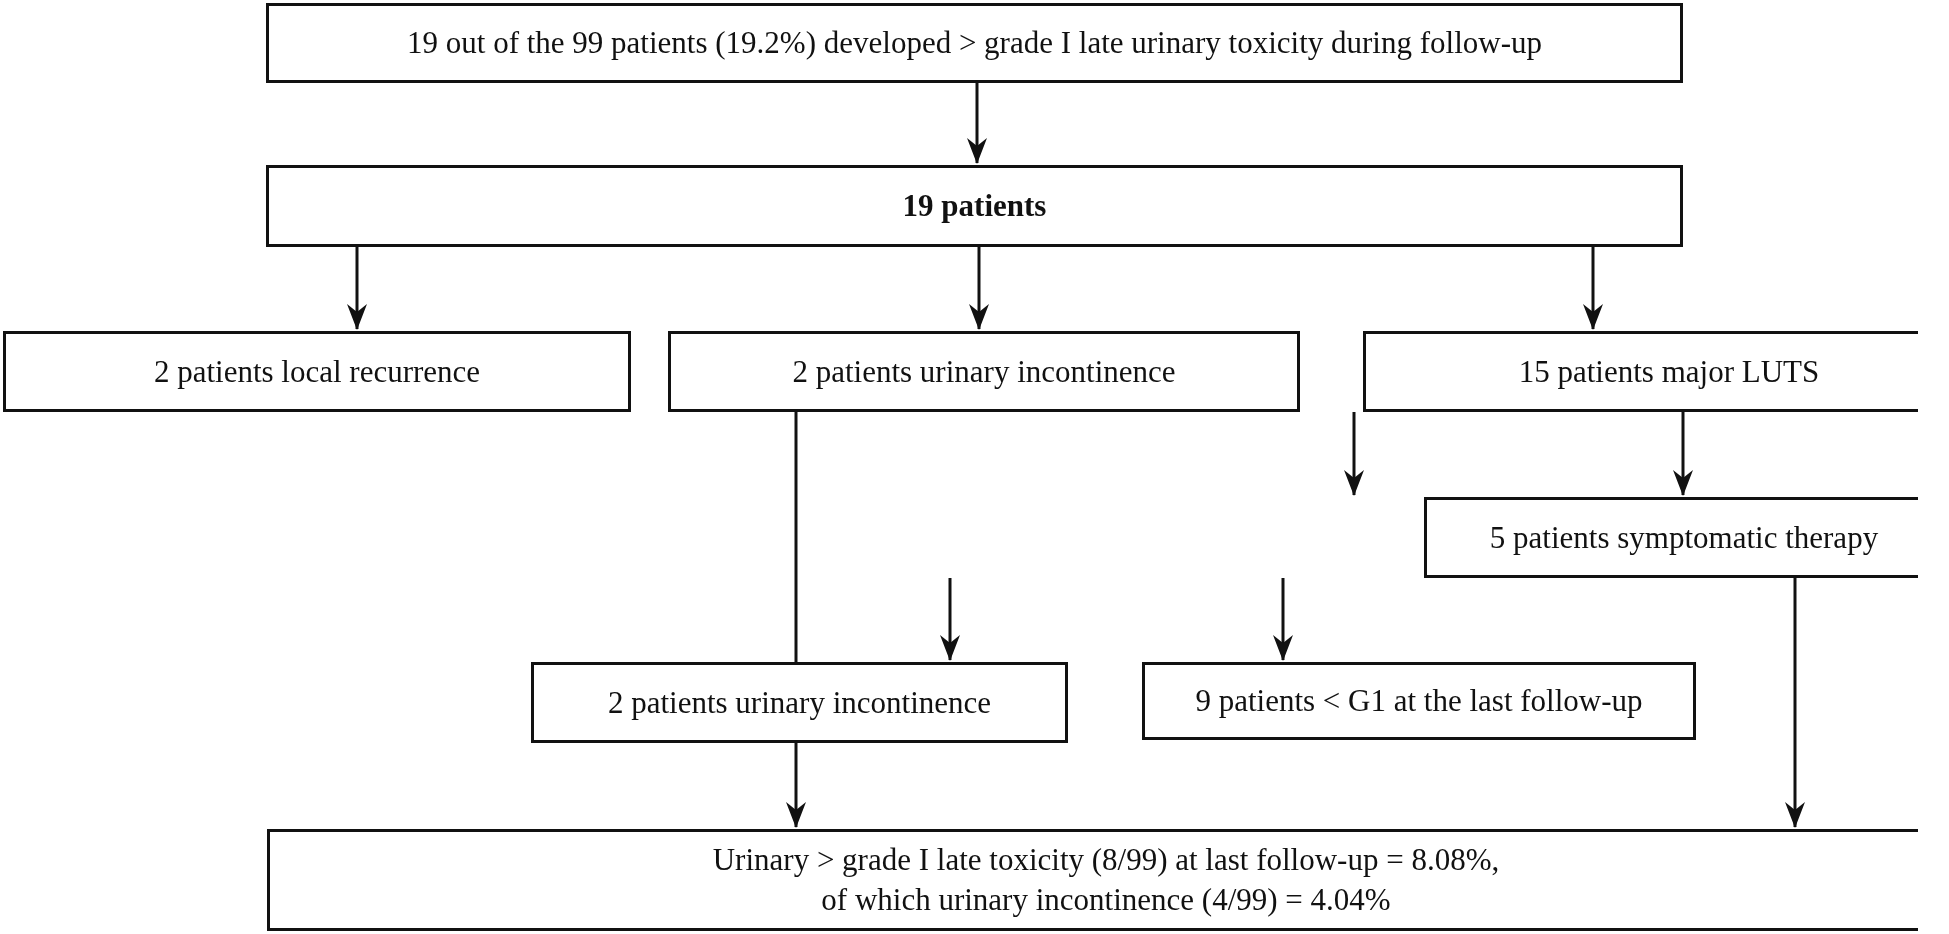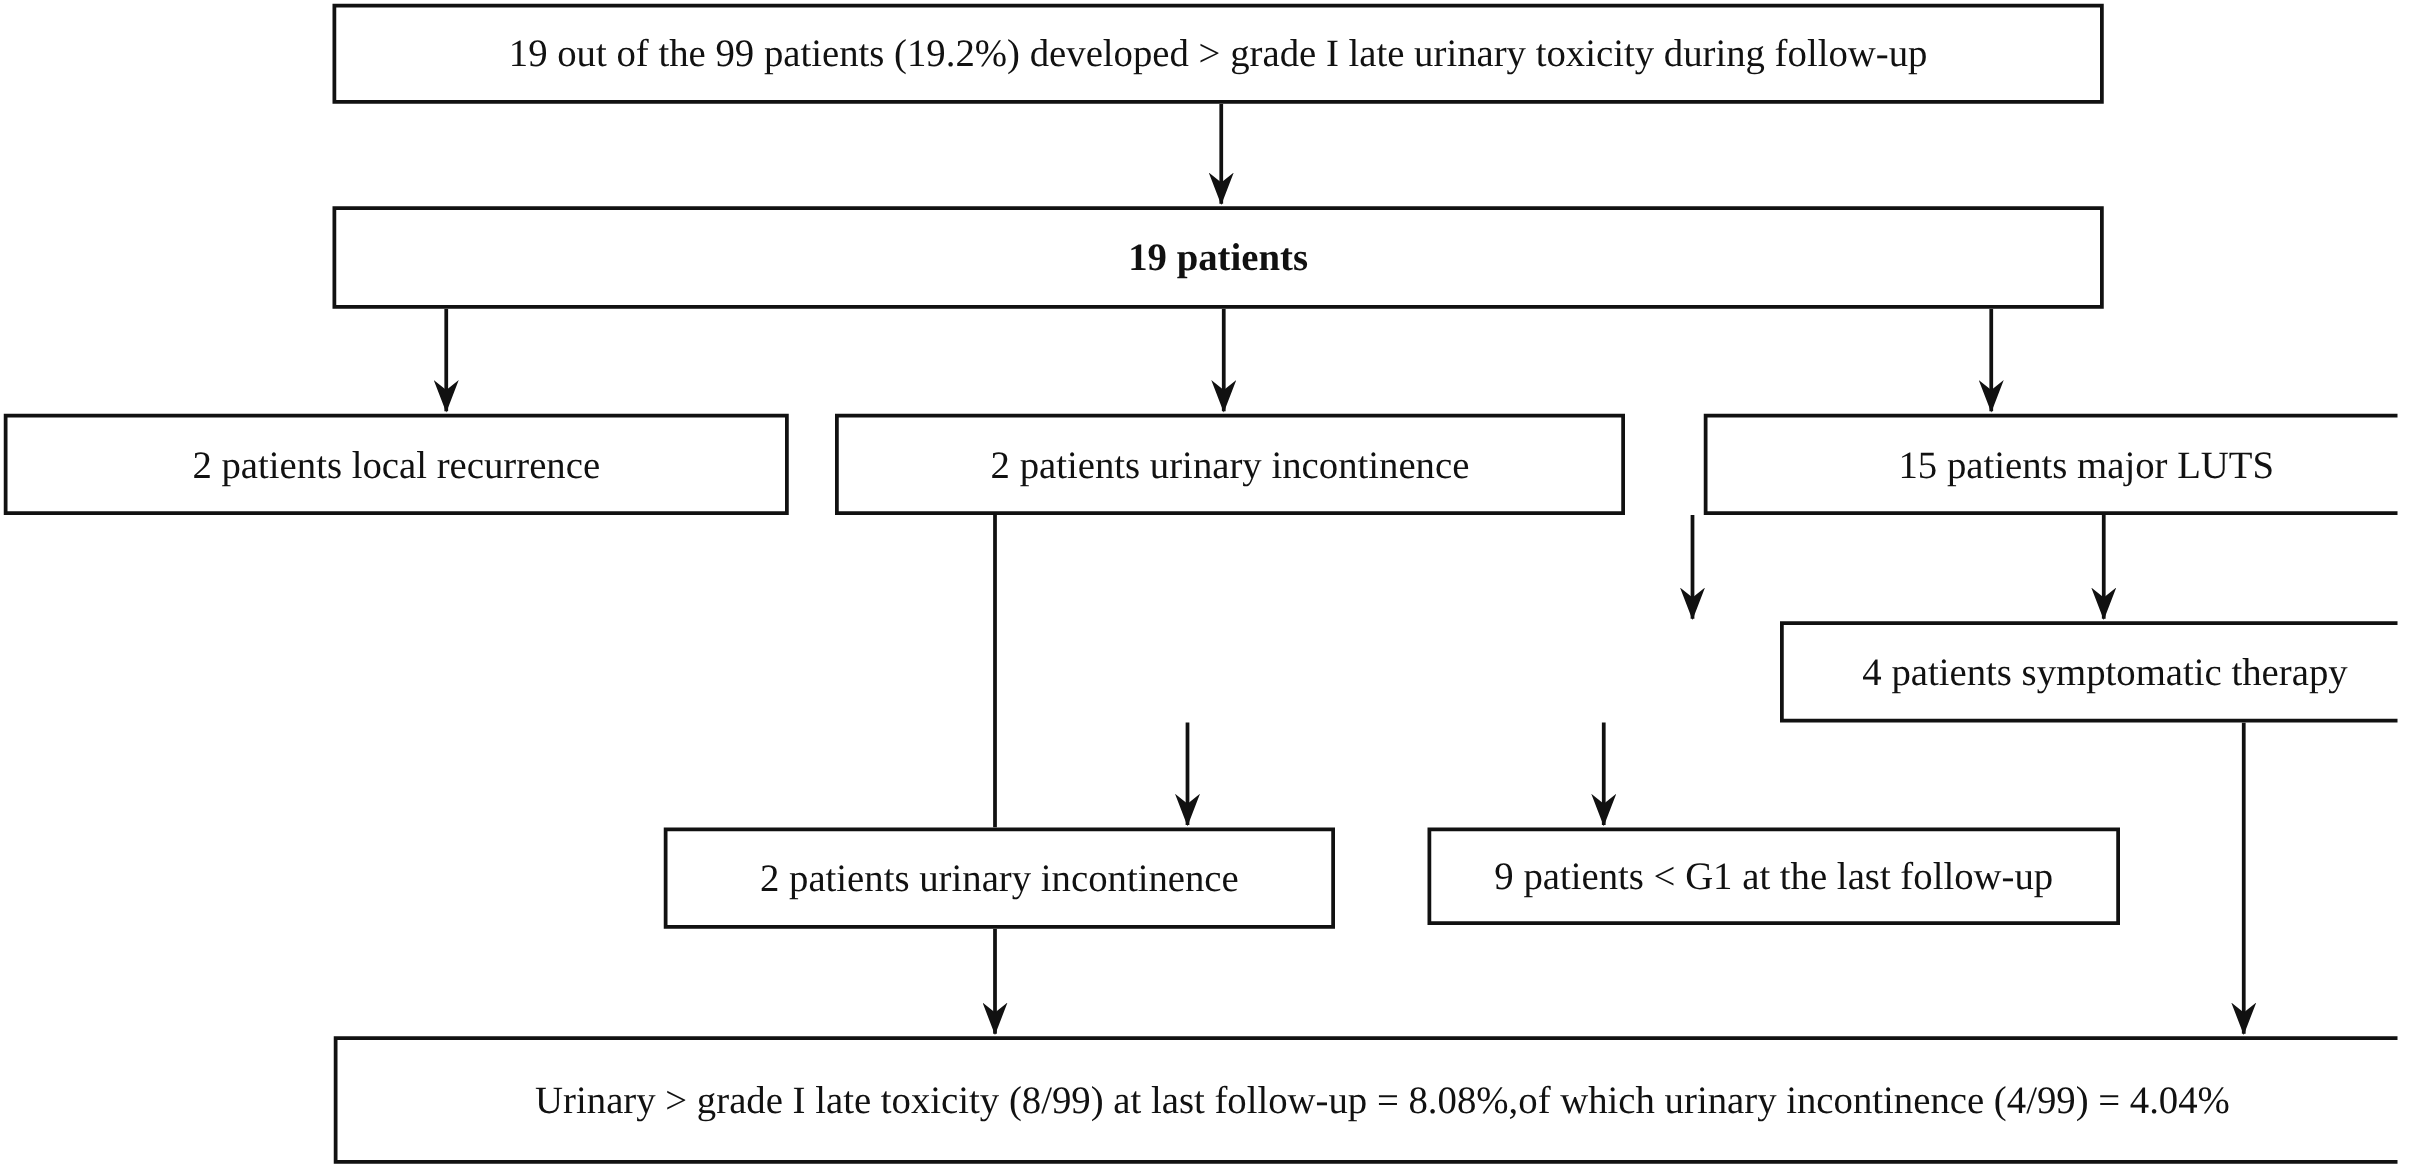--- a/index.html
+++ b/index.html
@@ -81,29 +81,29 @@
   <div class="node" style="left:668px; top:331px; width:632px; height:81px;">
     <span>2 patients urinary incontinence</span>
   </div>
 
   <div class="node" style="left:1363px; top:331px; width:612px; height:81px;">
     <span>15 patients major LUTS</span>
   </div>
 
 
   <div class="node" style="left:1424px; top:497px; width:520px; height:81px;">
-    <span>4 patients symptomatic therapy</span>
+    <span>5 patients symptomatic therapy</span>
   </div>
 
   <div class="node" style="left:531px; top:662px; width:537px; height:81px;">
     <span>2 patients urinary incontinence</span>
   </div>
 
   <div class="node" style="left:1142px; top:662px; width:554px; height:78px;text-align:center;">
     <span>9 patients &lt; G1 at the last follow-up</span>
   </div>
 
-  <div class="node" style="left:267px; top:829px; width:1678px; height:102px; flex-direction:row;">
+  <div class="node" style="left:267px; top:829px; width:1678px; height:102px; flex-direction:column;">
     <span>Urinary &gt; grade I late toxicity (8/99) at last follow-up = 8.08%,</span>
     <span>of which urinary incontinence (4/99) = 4.04%</span>
   </div>
 
 </div>
 
 </body></html>

